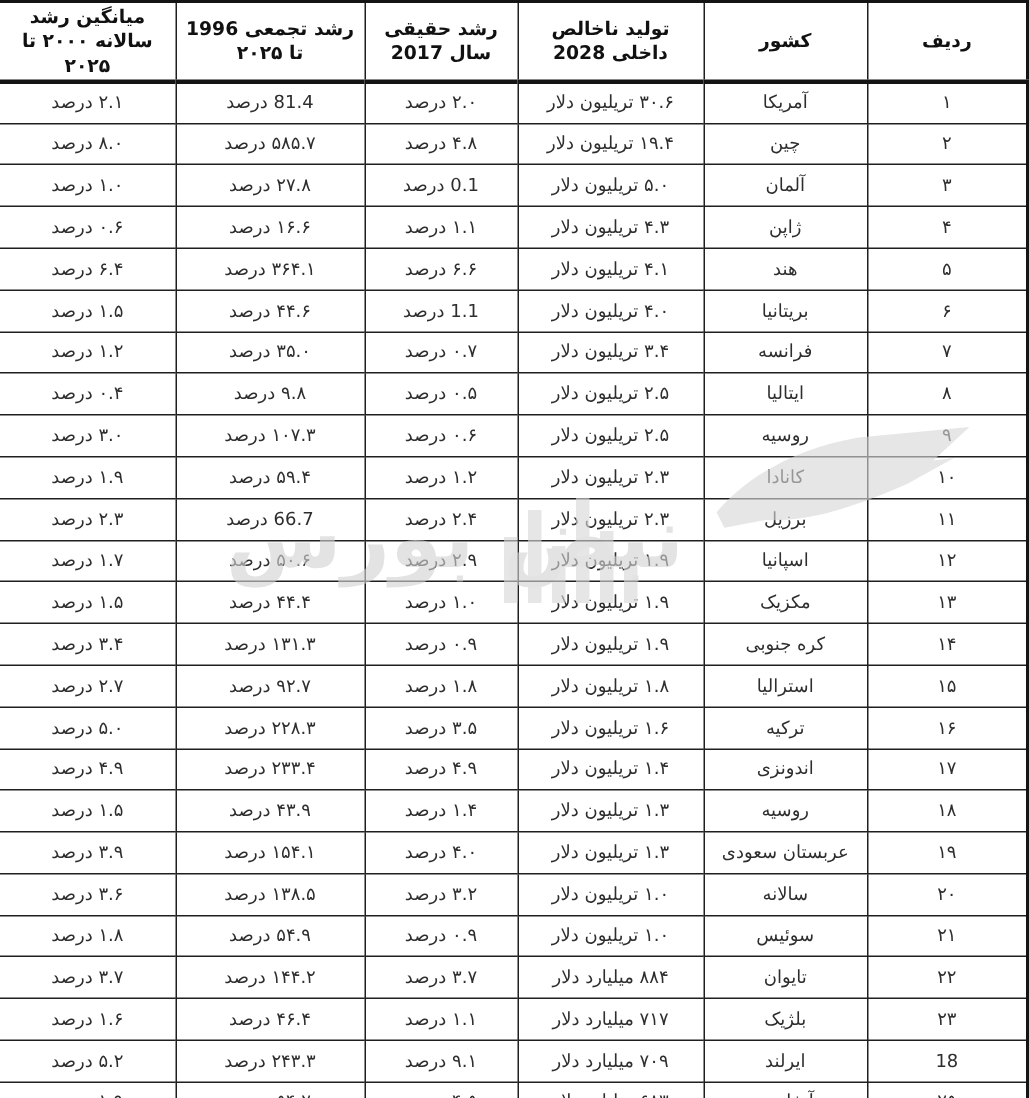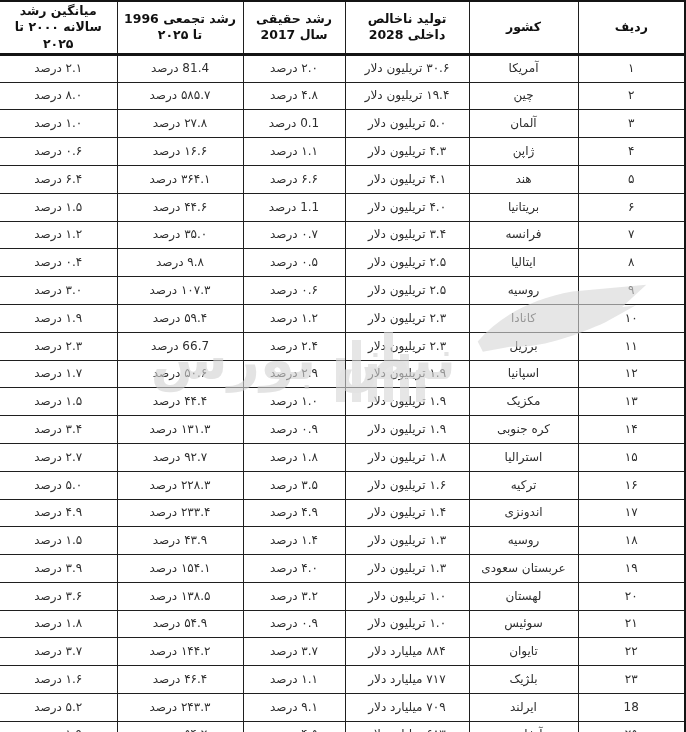--- a/index.html
+++ b/index.html
@@ -255,21 +255,21 @@
       <td>۱۹</td>
       <td>عربستان سعودی</td>
       <td>۱.۳ تریلیون دلار</td>
       <td>۴.۰ درصد</td>
       <td>۱۵۴.۱ درصد</td>
       <td>۳.۹ درصد</td>
     </tr>
 
     <tr>
       <td>۲۰</td>
-      <td>لهستان</td>
+      <td>سالانه</td>
       <td>۱.۰ تریلیون دلار</td>
       <td>۳.۲ درصد</td>
       <td>۱۳۸.۵ درصد</td>
       <td>۳.۶ درصد</td>
     </tr>
 
     <tr>
       <td>۲۱</td>
       <td>سوئیس</td>
       <td>۱.۰ تریلیون دلار</td>

